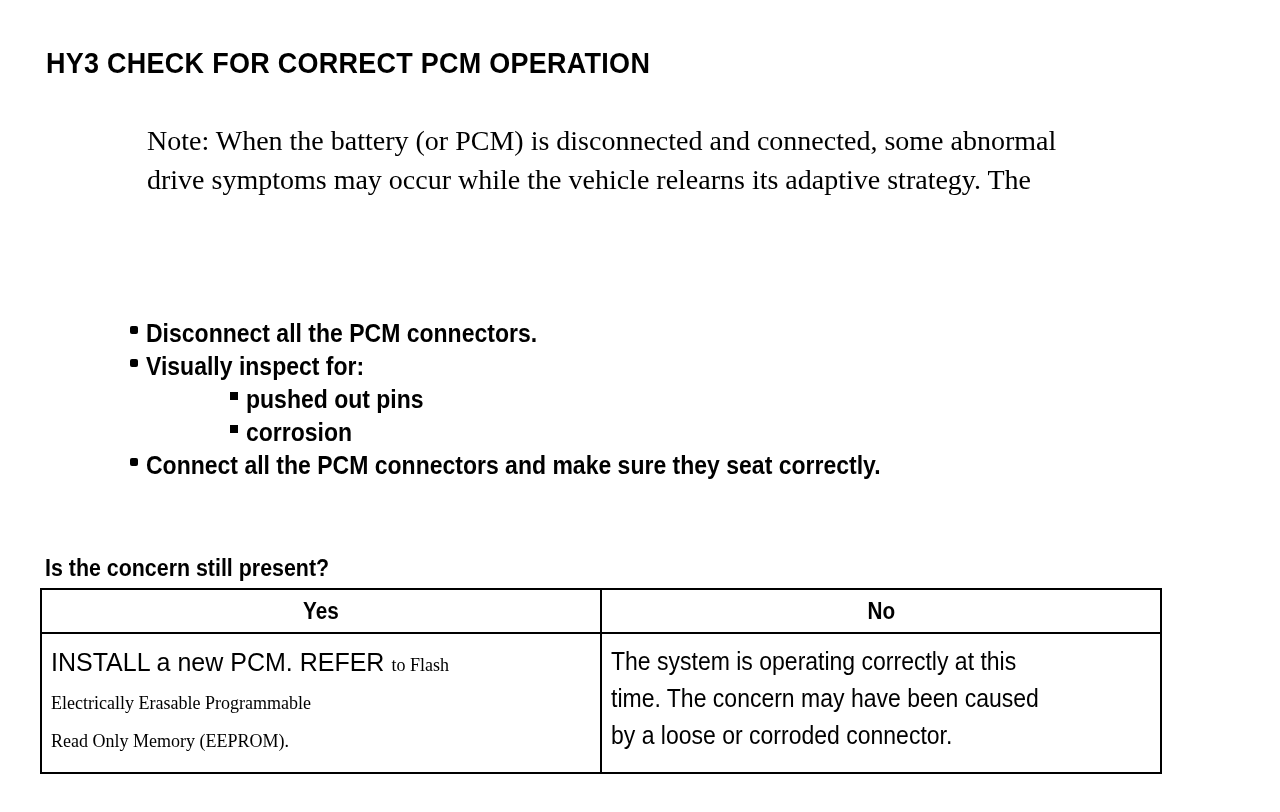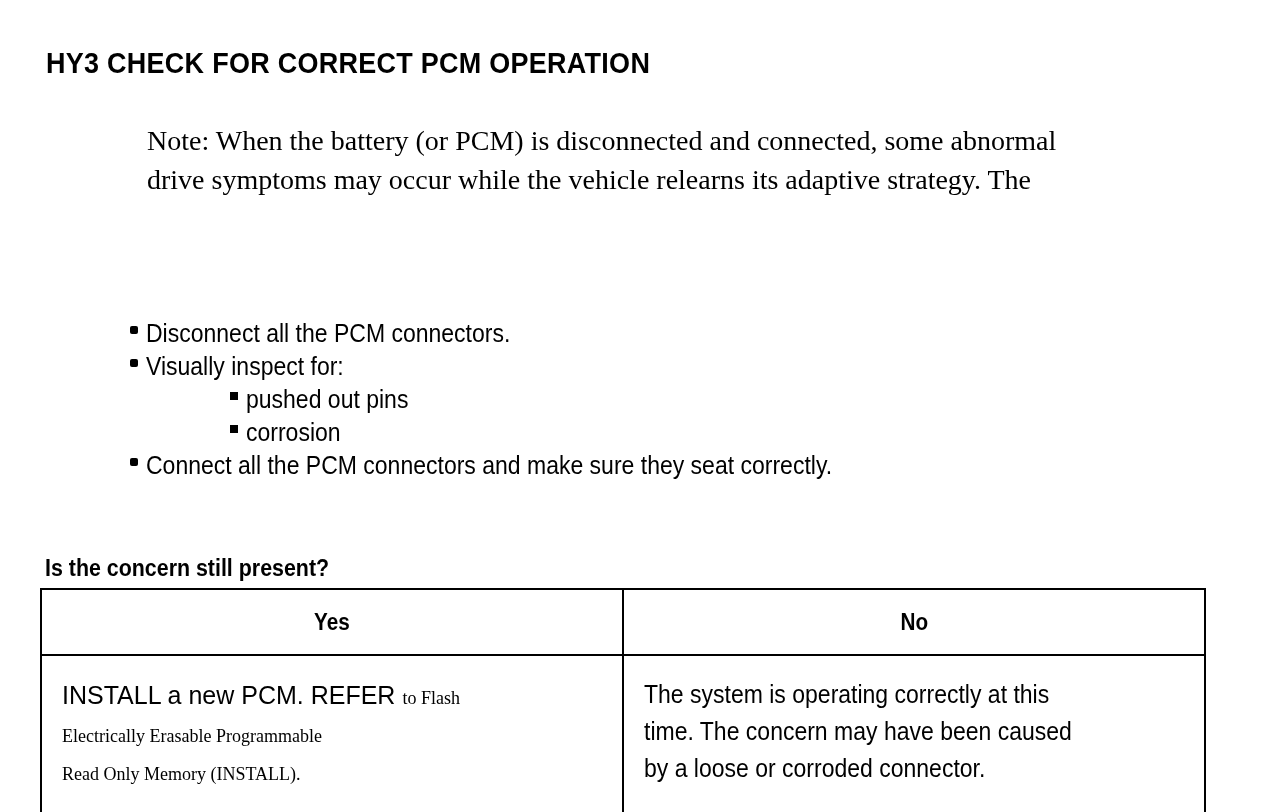--- a/index.html
+++ b/index.html
@@ -61,20 +61,21 @@
     left: 130px;
     top: 317px;
     font-family: "Liberation Sans", sans-serif;
     font-size: 25px;
     line-height: 33px;
   }
   .bullet-row {
     display: flex;
     align-items: center;
     white-space: nowrap;
+    font-weight: bold;
   }
   .bullet-row.level-2 {
     margin-left: 100px;
   }
   .bullet-mark {
     flex: 0 0 auto;
     display: inline-block;
     width: 16px;
     font-size: 18px;
     line-height: 33px;
@@ -121,21 +122,21 @@
     position: absolute;
     left: 40px;
     top: 588px;
     width: 1118px;
     border-collapse: collapse;
     table-layout: fixed;
   }
   .decision-table td,
   .decision-table th {
     border: 2px solid #000000;
-    padding: 11px;
+    padding: 0;
     vertical-align: top;
     margin-left: 38px;
   }
   .col-yes { width: 558px; }
   .col-no  { width: 558px; }
 
   .decision-table th {
     height: 42px;
     text-align: center;
     vertical-align: middle;
@@ -233,21 +234,21 @@
           <span class="th-inner">No</span>
         </th>
       </tr>
     </thead>
     <tbody>
       <tr>
         <td>
           <div class="cell-body cell-mixed">
             <span class="cell-line"><span class="mix-sans">INSTALL a new PCM. REFER </span><span class="mix-serif">to Flash</span></span>
             <span class="cell-line mix-serif">Electrically Erasable Programmable</span>
-            <span class="cell-line mix-serif">Read Only Memory (INSTALL).</span>
+            <span class="cell-line mix-serif">Read Only Memory (EEPROM).</span>
           </div>
         </td>
         <td>
           <div class="cell-body cell-sans">
             <span class="cell-line"><span class="shrink">The system is operating correctly at this</span></span>
             <span class="cell-line"><span class="shrink">time. The concern may have been caused</span></span>
             <span class="cell-line"><span class="shrink">by a loose or corroded connector.</span></span>
           </div>
         </td>
       </tr>

